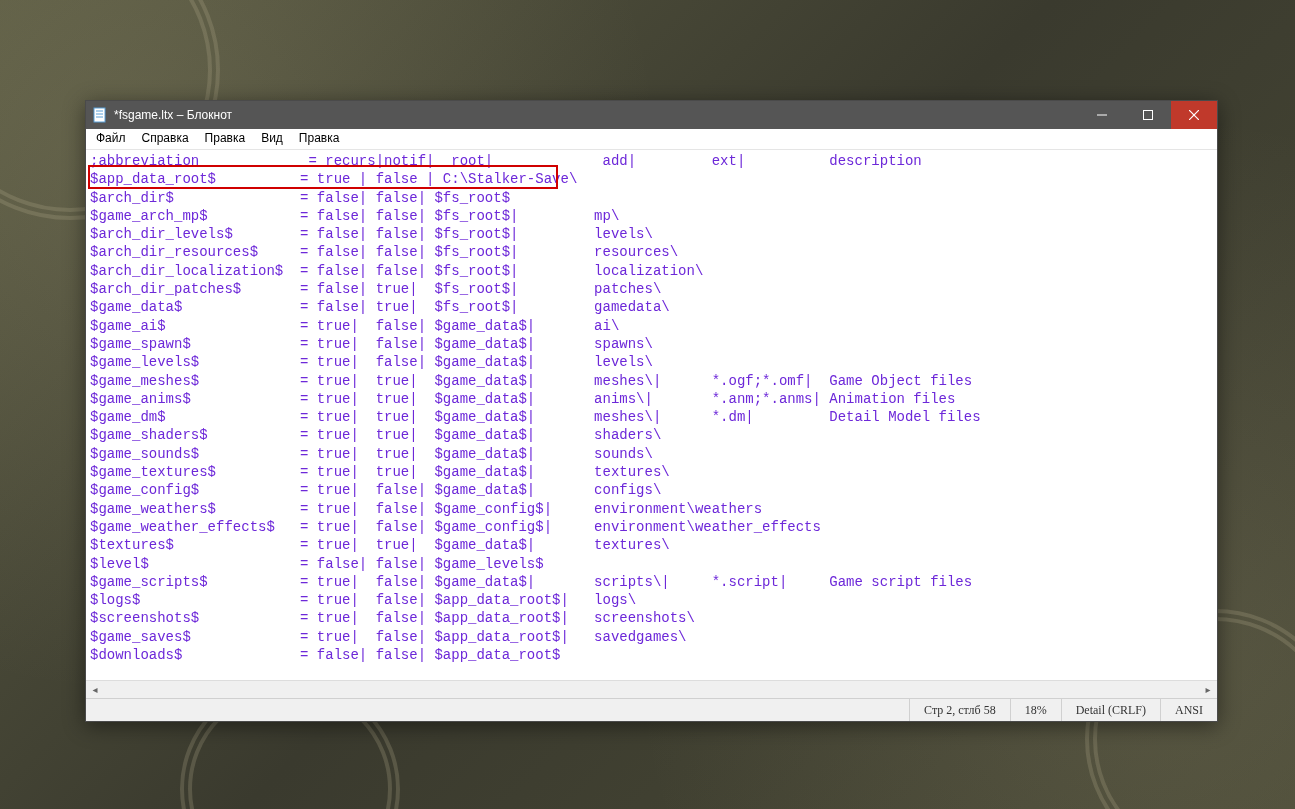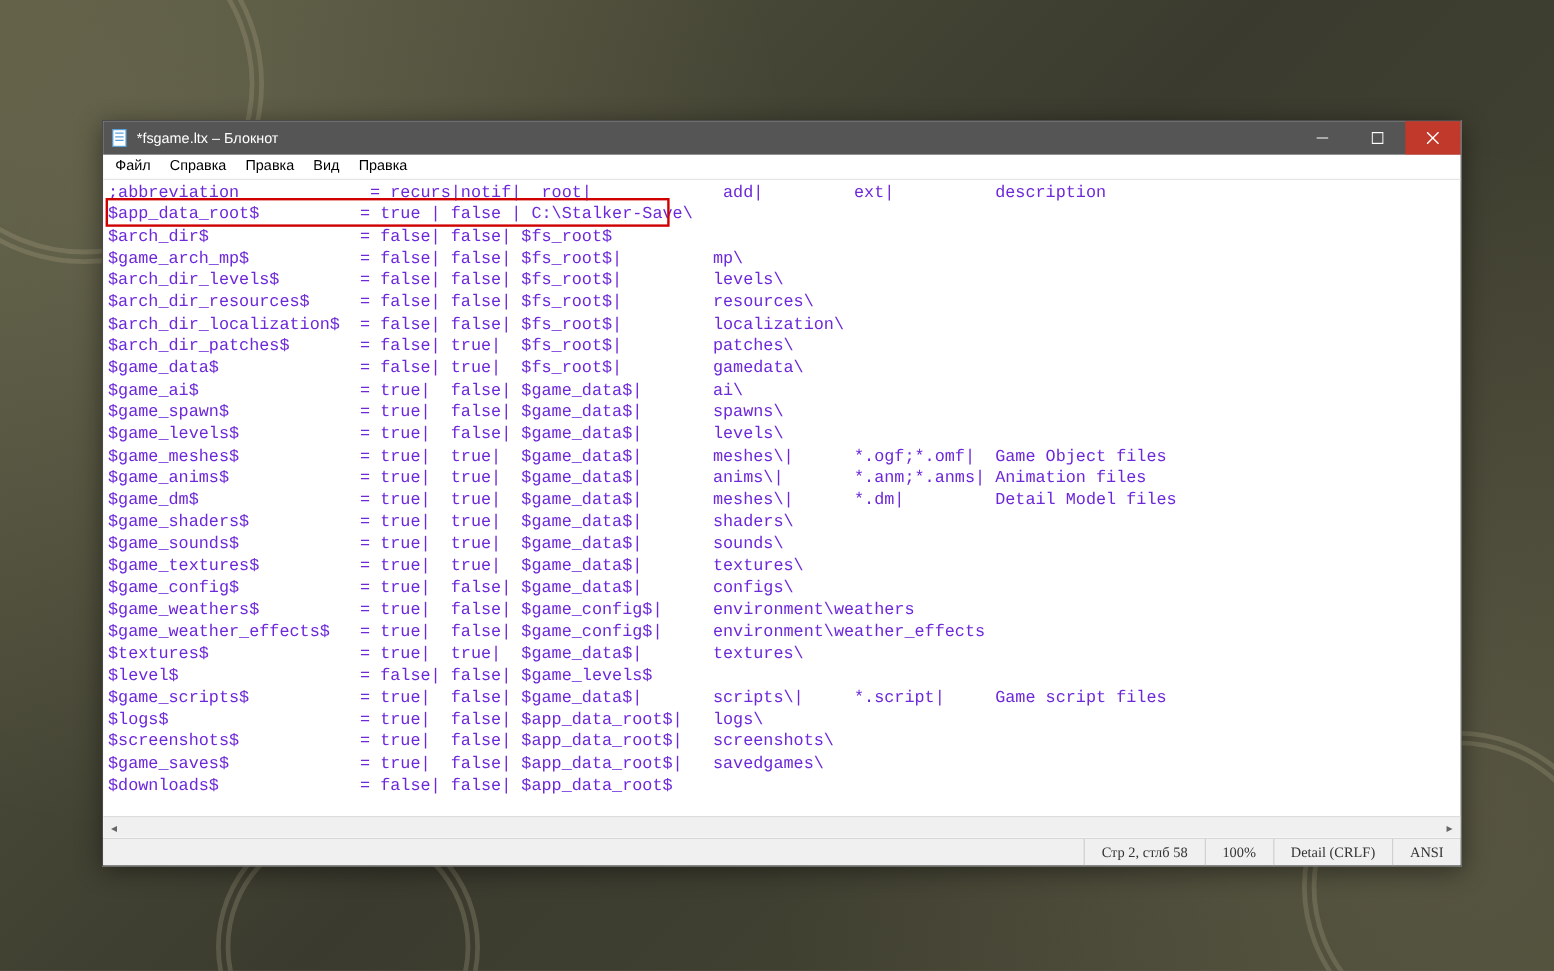--- a/index.html
+++ b/index.html
@@ -209,18 +209,18 @@
     <div class="hscroll">
       <div class="arrow">◂</div>
       <div class="track"></div>
       <div class="arrow">▸</div>
     </div>
   </div>
 
   <div class="statusbar">
     <div class="status-cell first"></div>
     <div class="status-cell">Стр 2, стлб 58</div>
-    <div class="status-cell">100%</div>
+    <div class="status-cell">18%</div>
     <div class="status-cell">Detail (CRLF)</div>
     <div class="status-cell">ANSI</div>
   </div>
 
 </div>
 
 </body></html>

